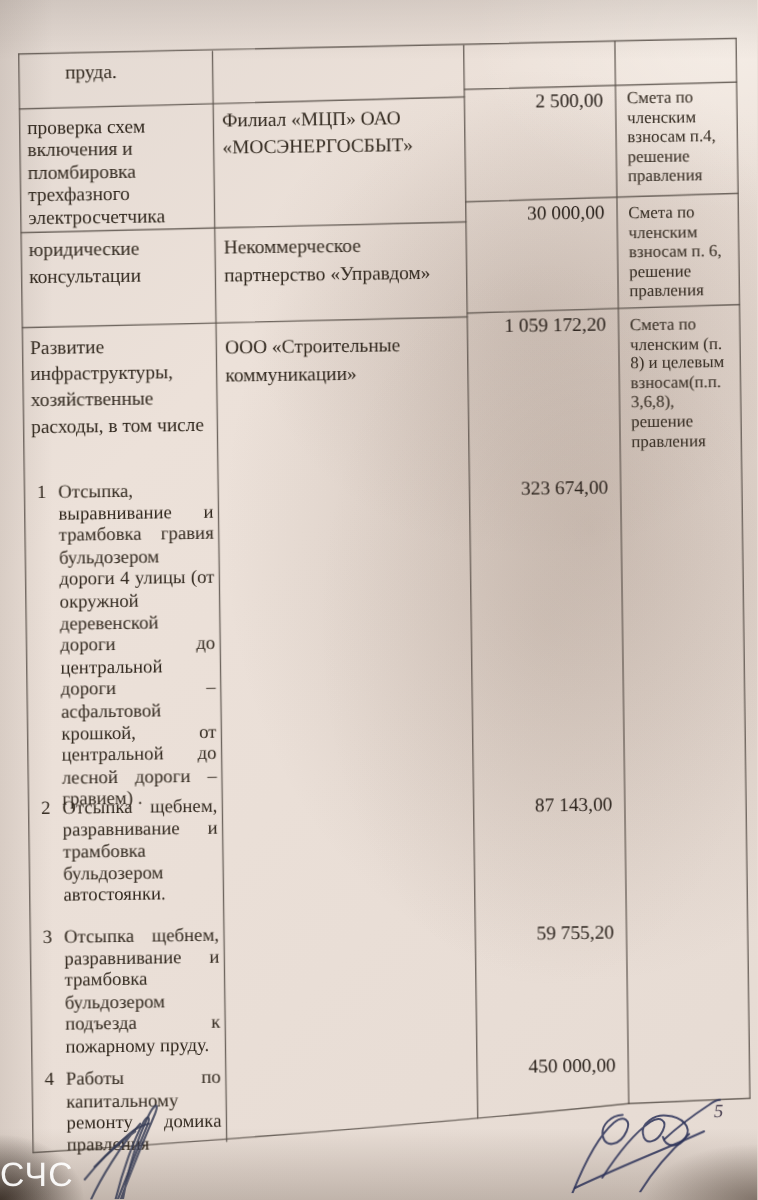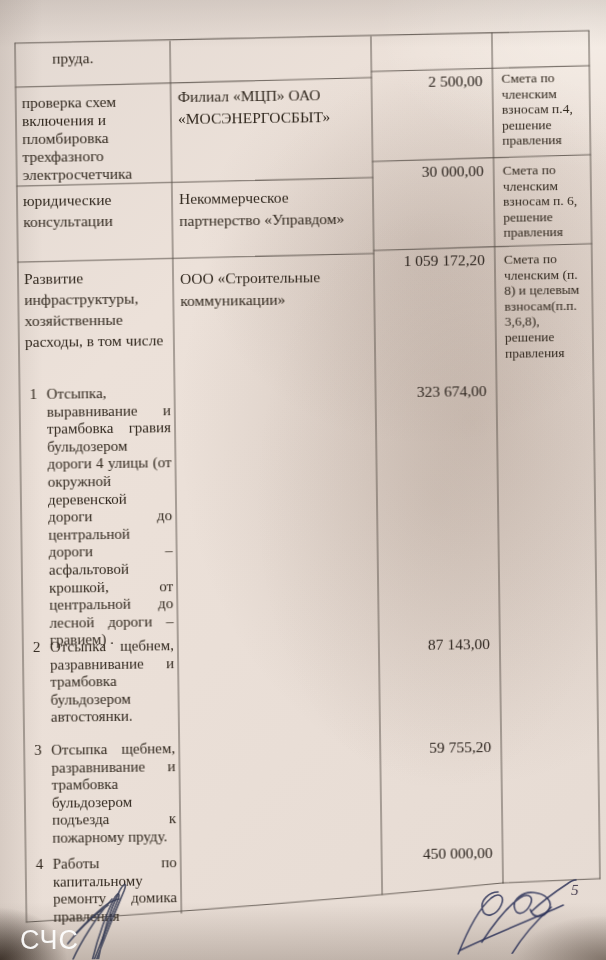--- a/index.html
+++ b/index.html
@@ -38,21 +38,21 @@
   .item-text{position:absolute;left:42px;width:124px;font-size:15px;line-height:17.6px;
              text-align:justify;text-align-last:left;}
   .pageno{position:absolute;left:560px;top:889px;font-size:15px;font-style:italic;color:#453c4e;}
   svg{position:absolute;left:0;top:0;}
   .lighting{
     position:absolute;inset:0;pointer-events:none;
     background:
       radial-gradient(260px 420px at 72% 52%, rgba(120,98,82,0.10), rgba(120,98,82,0.0) 70%);
   }
   .watermark{
-    position:absolute;left:20px;top:925px;
+    position:absolute;left:0;top:925px;
     font-family:"Liberation Sans", sans-serif;
     font-size:27px;font-weight:400;letter-spacing:1px;
     color:rgba(255,255,255,0.93);
   }
 </style>
 </head>
 <body>
 
 <div class="photo">
   <div class="paper"></div>

